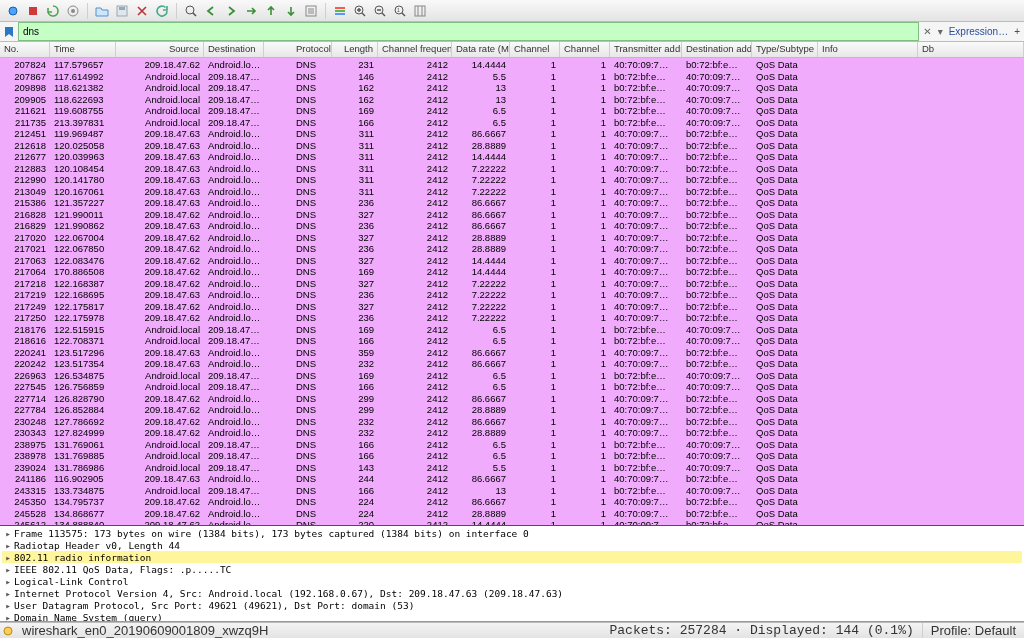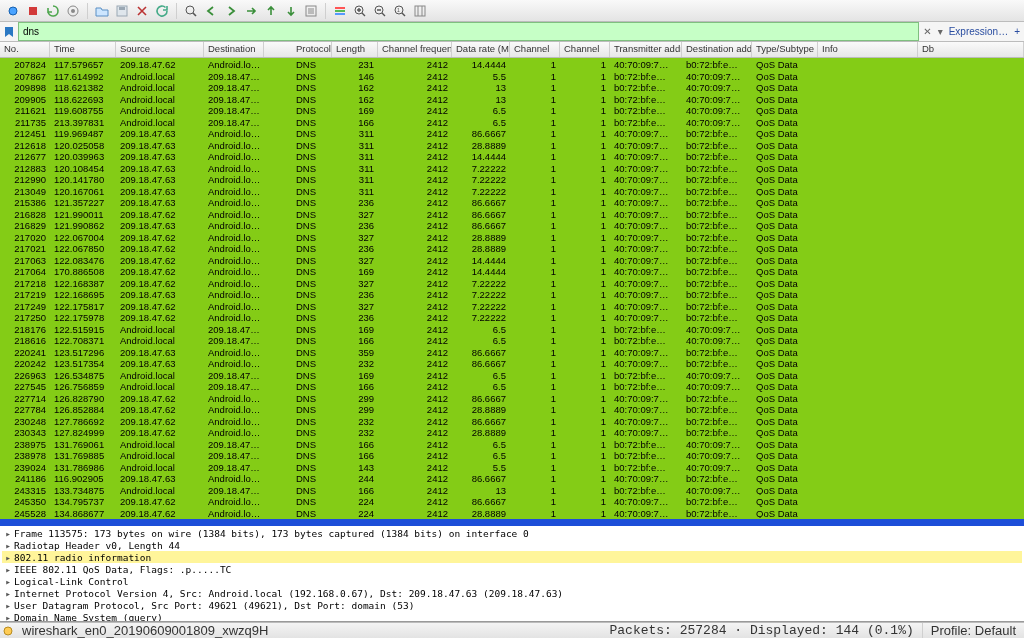--- a/index.html
+++ b/index.html
@@ -14,21 +14,21 @@
   .tb-btn svg { width: 14px; height: 14px; display:block; }
 
   
   .filter-row { display: flex; align-items: stretch; height: 20px; border-bottom: 1px solid #bcbcbc; background: #f5f5f5; }
   .filter-icon { width: 18px; display:flex; align-items:center; justify-content:center; }
   .filter-input { flex: 1; border: 1px solid #7fbf7f; background: #c6ffc6; padding: 2px 4px; font-size: 10px; outline: none; }
   .filter-right { display:flex; align-items:center; padding: 0 4px; gap:6px; color:#2a4da0; }
   .filter-right span { cursor: default; }
 
   
-  .packet-list { flex: 1; overflow: hidden; background: #84cc16; border-bottom: 7px solid #1d4ed8; }
+  .packet-list { flex: 1; overflow: hidden; background: #f0abfc; border-bottom: 1px solid #1d4ed8; }
   .pl-header { display: flex; background: linear-gradient(#fafafa,#e7e7e7); border-bottom: 1px solid #bcbcbc; height: 16px; }
   .pl-header .col, .pl-row .cell { padding: 1px 4px; overflow: hidden; white-space: nowrap; text-overflow: clip; border-right: 1px solid #e7e7e7; font-size: 9.5px; }
   .pl-header .col { font-weight: normal; color: #333; border-right: 1px solid #cfcfcf; cursor: default; }
   .pl-body { overflow: hidden; }
   .pl-row { display: flex; height: 11.5px; line-height: 11.5px; }
   .pl-row .cell { border-right: none; }
   .ra { text-align: right; }
 
   
   .details { height: 96px; overflow: auto; background: #fff; border-bottom: 1px solid #9a9a9a; padding: 1px 2px; }
@@ -40,24 +40,24 @@
   .statusbar { display: flex; align-items: center; height: 16px; background: linear-gradient(#f4f4f4,#e3e3e3); border-top: 1px solid #bcbcbc; font-size: 13px; }
   .sb-left { width: 16px; display:flex; align-items:center; justify-content:center; }
   .sb-file { flex: 0 0 auto; padding: 0 6px; color:#333; }
   .sb-mid { flex: 1; }
   .sb-right1 { padding: 0 8px; color:#333;font-family:Liberation Mono, monospace; }
   .sb-right2 { padding: 0 8px; border-left: 1px solid #cfcfcf; color:#333; }
 
   
   .c-no  { width: 50px; }
   .c-time{ width: 66px; }
-  .c-src { width: 88px; }
+  .c-src { width: 88px; text-align: right; }
   .c-dst { width: 60px; }
   .c-proto{ width: 40px; margin-left: 28px; }
-  .c-len { width: 46px; }
+  .c-len { width: 46px; text-align: right; }
   .c-freq{ width: 74px; }
   .c-rate{ width: 58px; }
   .c-ch1 { width: 50px; }
   .c-ch2 { width: 50px; }
   .c-tx  { width: 72px; }
   .c-rx  { width: 70px; }
   .c-ts  { width: 66px; }
   .c-info{ width: 100px; }
   .c-db  { flex: 1; }
 </style>

